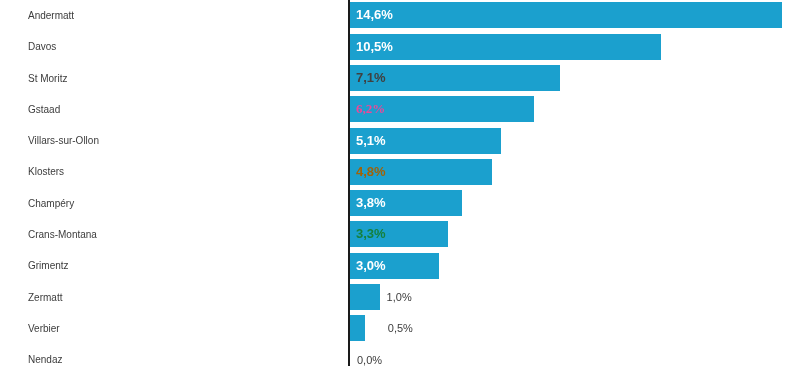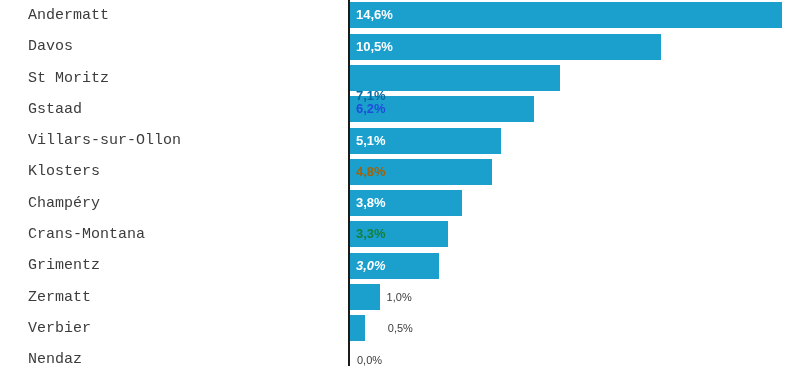--- a/index.html
+++ b/index.html
@@ -44,24 +44,24 @@
     height: 31.3px;
     width: 796px;
   }
 
   .cat-label {
     position: absolute;
     left: 28px;
     top: 0;
     height: 31.3px;
     line-height: 31.3px;
-    font-size: 15px;
+    font-size: 10px;
     color: #3c3c3c;
     white-space: nowrap;
-    font-family: Liberation Mono, monospace;
+    font-family: Liberation Sans, sans-serif;
   }
 
   .bar-track {
     position: absolute;
     left: 350px;
     top: 0;
     height: 31.3px;
     right: 0;
   }
 
@@ -117,28 +117,28 @@
         <div class="cat-label">Davos</div>
         <div class="bar-track">
           <div class="bar" style="width: 310.8px; background: rgb(27, 160, 206);"></div>
           <div class="bar-value-inside" style="color: rgb(255, 255, 255);">10,5%</div>
         </div>
       </div>
       <div class="bar-row">
         <div class="cat-label">St Moritz</div>
         <div class="bar-track">
           <div class="bar" style="width: 210.16px; background: rgb(27, 160, 206);"></div>
-          <div class="bar-value-inside" style="color: #0369a1; margin-top: 18px;">7,1%</div>
+          <div class="bar-value-inside" style="color: #404040;">7,1%</div>
         </div>
       </div>
       <div class="bar-row">
         <div class="cat-label">Gstaad</div>
         <div class="bar-track">
           <div class="bar" style="width: 183.52px; background: rgb(27, 160, 206);"></div>
-          <div class="bar-value-inside" style="color: #1d4ed8;">6,2%</div>
+          <div class="bar-value-inside" style="color: #ec4899; font-family: Liberation Serif, serif;">6,2%</div>
         </div>
       </div>
       <div class="bar-row">
         <div class="cat-label">Villars-sur-Ollon</div>
         <div class="bar-track">
           <div class="bar" style="width: 150.96px; background: rgb(27, 160, 206);"></div>
           <div class="bar-value-inside" style="color: rgb(255, 255, 255);">5,1%</div>
         </div>
       </div>
       <div class="bar-row">
@@ -159,21 +159,21 @@
         <div class="cat-label">Crans-Montana</div>
         <div class="bar-track">
           <div class="bar" style="width: 97.68px; background: rgb(27, 160, 206);"></div>
           <div class="bar-value-inside" style="color: #15803d;">3,3%</div>
         </div>
       </div>
       <div class="bar-row">
         <div class="cat-label">Grimentz</div>
         <div class="bar-track">
           <div class="bar" style="width: 88.8px; background: rgb(27, 160, 206);"></div>
-          <div class="bar-value-inside" style="color: rgb(255, 255, 255); font-style: italic;">3,0%</div>
+          <div class="bar-value-inside" style="color: rgb(255, 255, 255);">3,0%</div>
         </div>
       </div>
       <div class="bar-row">
         <div class="cat-label">Zermatt</div>
         <div class="bar-track">
           <div class="bar" style="width: 29.6px; background: rgb(27, 160, 206);"></div>
           <div class="bar-value-outside" style="color: rgb(60, 60, 60); left: 36.6px;">1,0%</div>
         </div>
       </div>
       <div class="bar-row">

